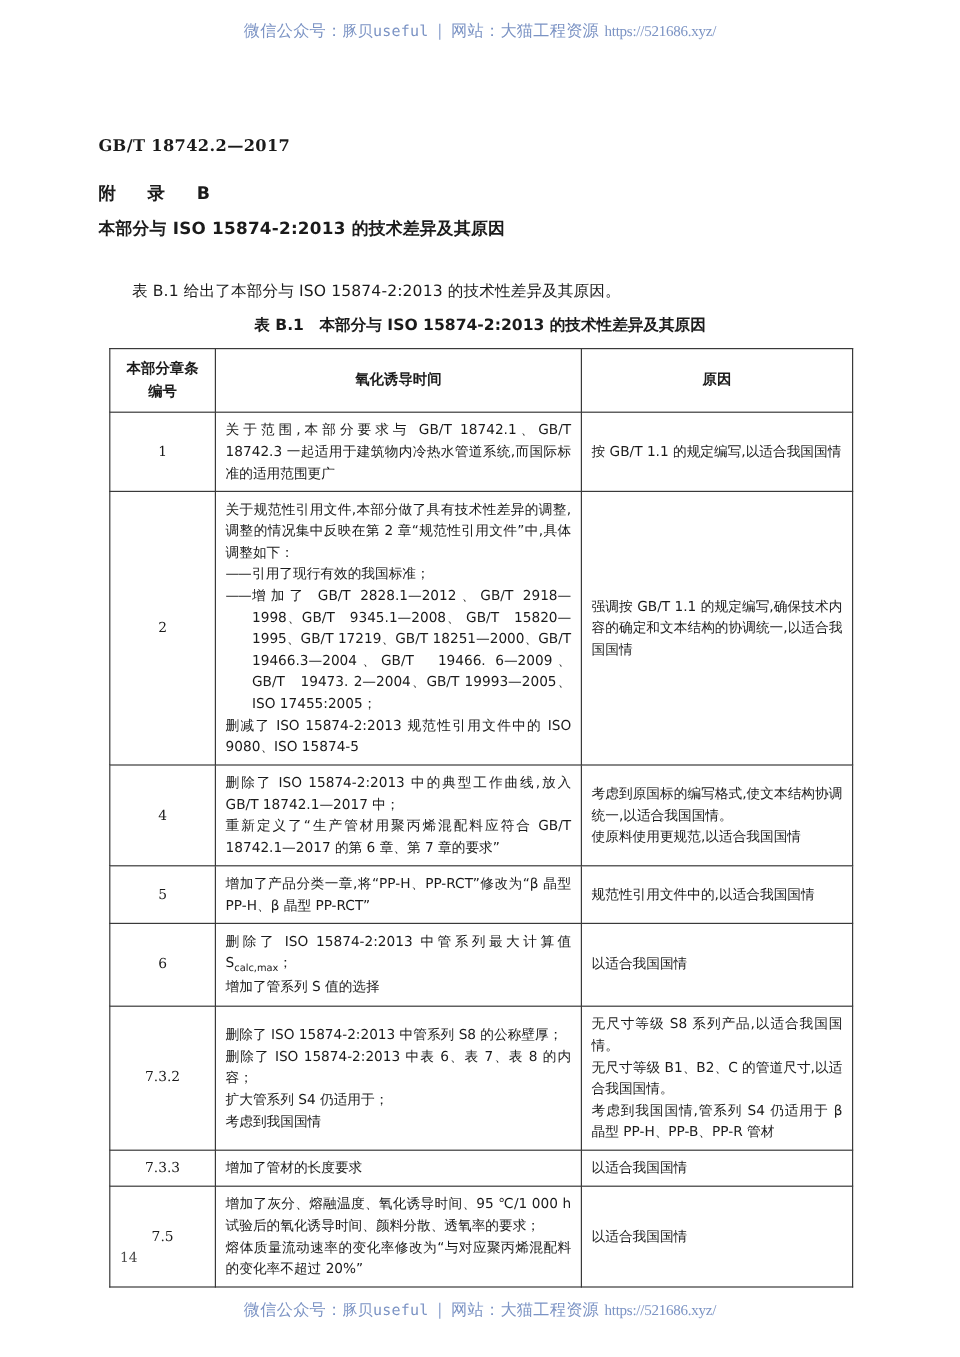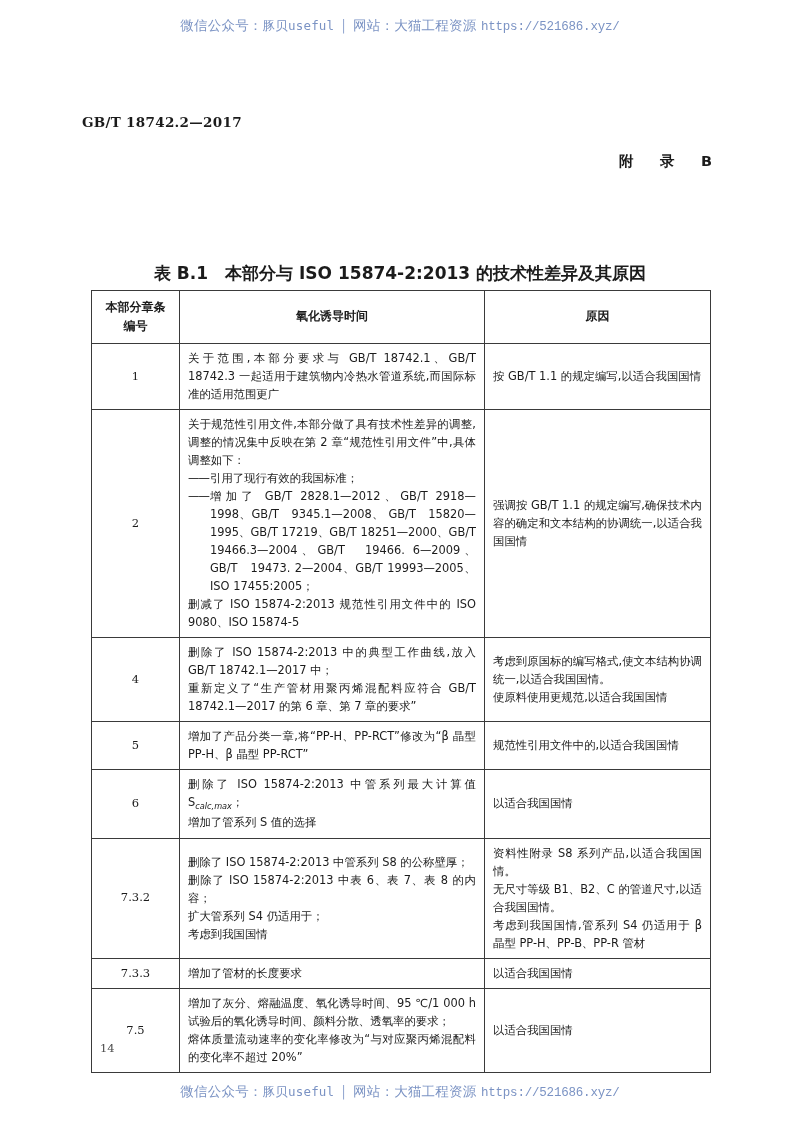--- a/index.html
+++ b/index.html
@@ -35,21 +35,21 @@
     white-space: nowrap;
   }
   .watermark-top { top: 17px; }
   .watermark-bottom { top: 1083px; }
   .watermark .wm-sep {
     display: inline-block;
     padding: 0 7px;
     color: #97aad2;
   }
   .watermark .wm-url {
-    font-family: Liberation Mono, monospace;
+    font-family: Liberation Serif, serif;
     font-size: 12.5px;
     letter-spacing: -0.2px;
   }
   .watermark .wm-latin {
     font-family: "DejaVu Sans Mono", "Liberation Mono", monospace;
     font-size: 12.5px;
   }
 
   
   .std-header {
@@ -62,21 +62,21 @@
     font-family: "DejaVu Serif", "Liberation Serif", serif;
     margin-top: 28px;
   }
 
   
   .annex-block {
     position: absolute;
     top: 152px;
     left: 82px;
     width: 636px;
-    text-align: right;
+    text-align: left;
   }
   .annex-label {
     font-size: 14.5px;
     font-weight: bold;
     letter-spacing: 6px;
     margin-bottom: 11px;
   }
   .annex-kind {
     font-size: 13px;
     font-weight: bold;
@@ -96,21 +96,21 @@
     font-size: 13px;
     letter-spacing: 0.1px;
   }
 
   .table-caption {
     position: absolute;
     top: 262px;
     left: 82px;
     width: 636px;
     text-align: center;
-    font-size: 17px;
+    font-size: 13px;
     font-weight: bold;
   }
 
   
   .tbl-wrap {
     position: absolute;
     top: 290px;
     left: 91px;
     width: 619px;
   }
@@ -153,21 +153,21 @@
     text-indent: 0;
     padding-left: 22px;
     position: relative;
   }
   .dash-item::before {
     content: "——";
     position: absolute;
     left: 0;
     letter-spacing: -1px;
   }
-  .sub { font-size: 0.72em; vertical-align: sub; font-style: italic; }
+  .sub { font-size: 0.72em; vertical-align: sub; }
 
   .page-number {
     position: absolute;
     top: 1041px;
     left: 100px;
     font-size: 11.5px;
     color: #4a4a4a;
     font-family: "DejaVu Serif", "Liberation Serif", serif;
   }
 </style>
@@ -177,22 +177,24 @@
 <div class="page">
 
   <div class="watermark watermark-top">
     <span>微信公众号：</span><span class="wm-latin">豚贝useful</span><span class="wm-sep">|</span><span>网站：</span><span>大猫工程资源</span>&nbsp;<span class="wm-url">https://521686.xyz/</span>
   </div>
 
   <div class="std-header">GB/T 18742.2—2017</div>
 
   <div class="annex-block">
     <div class="annex-label">附　录　B</div>
+    <div class="annex-title">本部分与 ISO 15874-2:2013 的技术差异及其原因</div>
   </div>
 
+  <div class="intro-para">表 B.1 给出了本部分与 ISO 15874-2:2013 的技术性差异及其原因。</div>
 
   <div class="table-caption">表 B.1　本部分与 ISO 15874-2:2013 的技术性差异及其原因</div>
 
   <div class="tbl-wrap">
     <table class="diff">
       <colgroup>
         <col class="c-num">
           <col class="c-diff">
           <col class="c-reason">
       </colgroup>
@@ -257,21 +259,21 @@
           </tr>
           <tr>
             <td class="num">7.3.2</td>
             <td class="body">
               <p>删除了 ISO 15874-2:2013 中管系列 S8 的公称壁厚；</p>
               <p>删除了 ISO 15874-2:2013 中表 6、表 7、表 8 的内容；</p>
               <p>扩大管系列 S4 仍适用于；</p>
               <p>考虑到我国国情</p>
             </td>
             <td class="reason">
-              <p>资料性附录 S8 系列产品,以适合我国国情。</p>
+              <p>无尺寸等级 S8 系列产品,以适合我国国情。</p>
               <p>无尺寸等级 B1、B2、C 的管道尺寸,以适合我国国情。</p>
               <p>考虑到我国国情,管系列 S4 仍适用于 β 晶型 PP-H、PP-B、PP-R 管材</p>
             </td>
           </tr>
           <tr>
             <td class="num">7.3.3</td>
             <td class="body">
               <p>增加了管材的长度要求</p>
             </td>
             <td class="reason">

